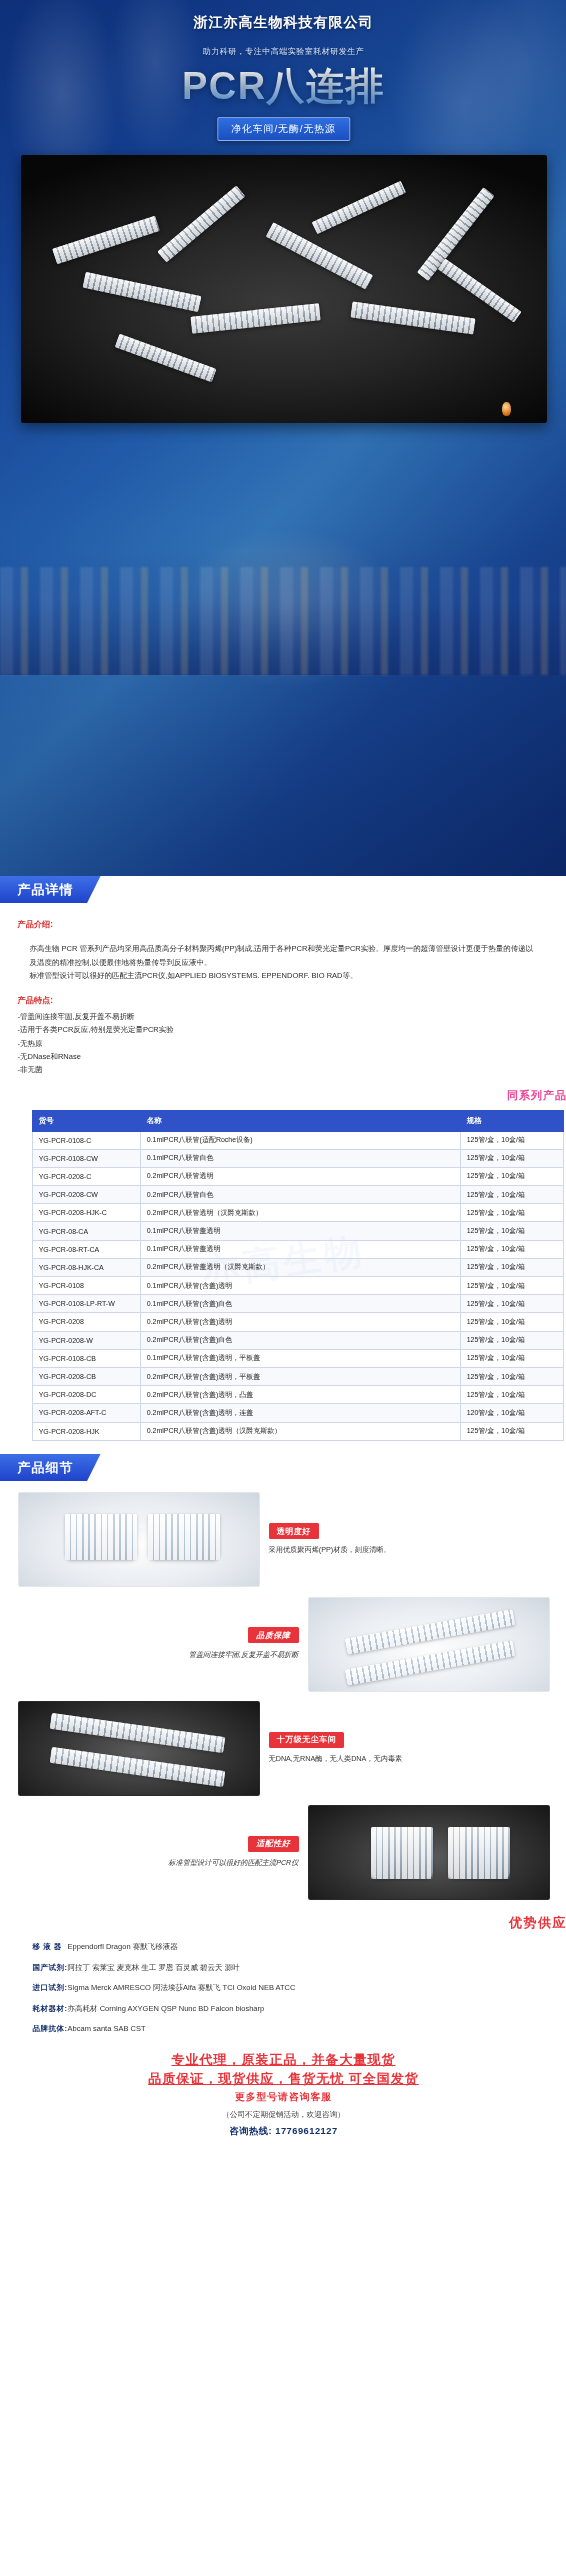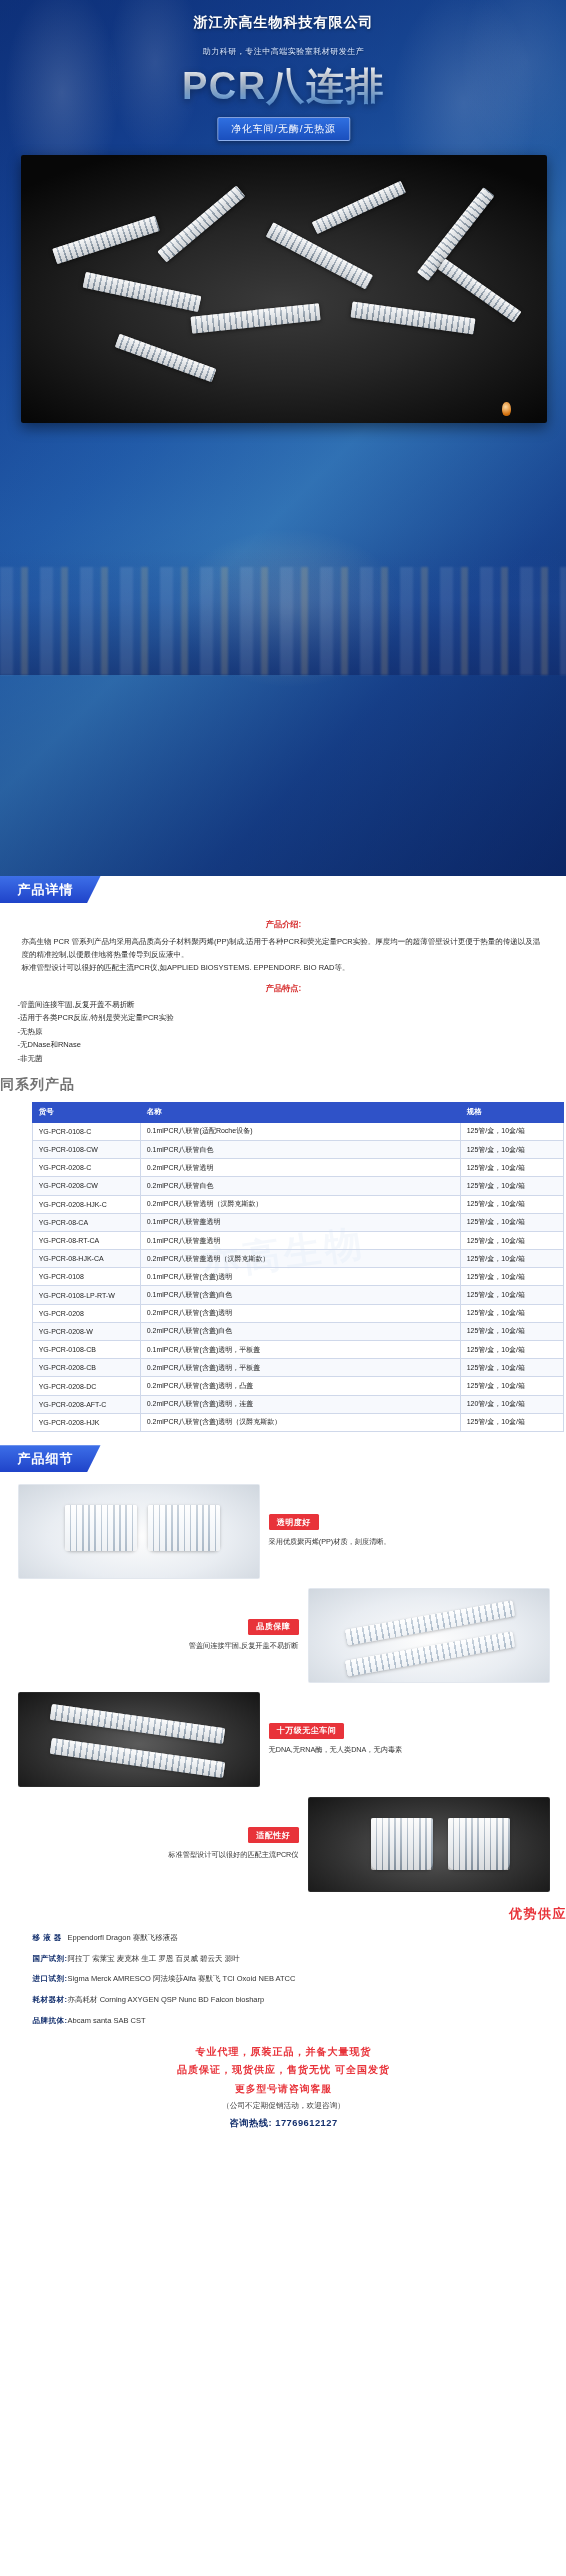--- a/index.html
+++ b/index.html
@@ -152,39 +152,38 @@
 
   
   .info-wrap {
     padding: 9.3px 17.5px 0 17.5px;
   }
   .info-h {
     color: #d62b2b;
     font-size: 8.2px;
     font-weight: bold;
     margin: 5.2px 0 4.1px 0;
-    text-align: center;
   }
   .info-p {
     color: #2b2b2b;
     font-size: 7.5px;
     line-height: 13.4px;
-    margin: 4px;
+    margin: 12px;
   }
   .info-list {
     color: #2b2b2b;
     font-size: 7.5px;
     line-height: 13.4px;
   }
 
   
   .series-title {
-    text-align: left;
-    color: #737373;
-    font-size: 14px;
+    text-align: right;
+    color: #ec4899;
+    font-size: 11px;
     font-weight: bold;
     letter-spacing: 1px;
     margin: 11.3px 0 7.2px 0;
   }
 
   
   .table-area {
     position: relative;
     margin: 0 17.5px;
   }
@@ -232,21 +231,21 @@
   .details {
     margin: 0 17.5px;
     position: relative;
   }
   .detail-row {
     display: flex;
     align-items: center;
     margin-bottom: 9.3px;
     min-height: 77px;
   }
-  .detail-row.rev { flex-direction: row-reverse; }
+  .detail-row.rev { flex-direction: row-reverse; font-style: italic; }
   .detail-img {
     width: 242px;
     height: 95px;
     border-radius: 1.5px;
     background:
       radial-gradient(ellipse 165px 77px at 50% 55%, #fdfdfd 0%, #e9edf2 55%, #cfd6de 100%);
     border: 0.5px solid #e2e7ee;
     position: relative;
     overflow: hidden;
     flex: none;
@@ -323,24 +322,25 @@
   }
 
   
   .footer {
     margin: 10.3px 0 0 0;
     padding: 5.2px 0 13.4px 0;
     text-align: center;
   }
   .footer .l1, .footer .l2 {
     color: #e8333a;
-    font-size: 10px;
+    font-size: 13px;
     font-weight: bold;
     letter-spacing: 1px;
     line-height: 18.5px;
+    text-decoration: underline;
   }
   .footer .l3 {
     color: #e8333a;
     font-size: 9.8px;
     font-weight: bold;
     letter-spacing: 1px;
     line-height: 18.5px;
   }
   .footer .l4 {
     color: #444;

